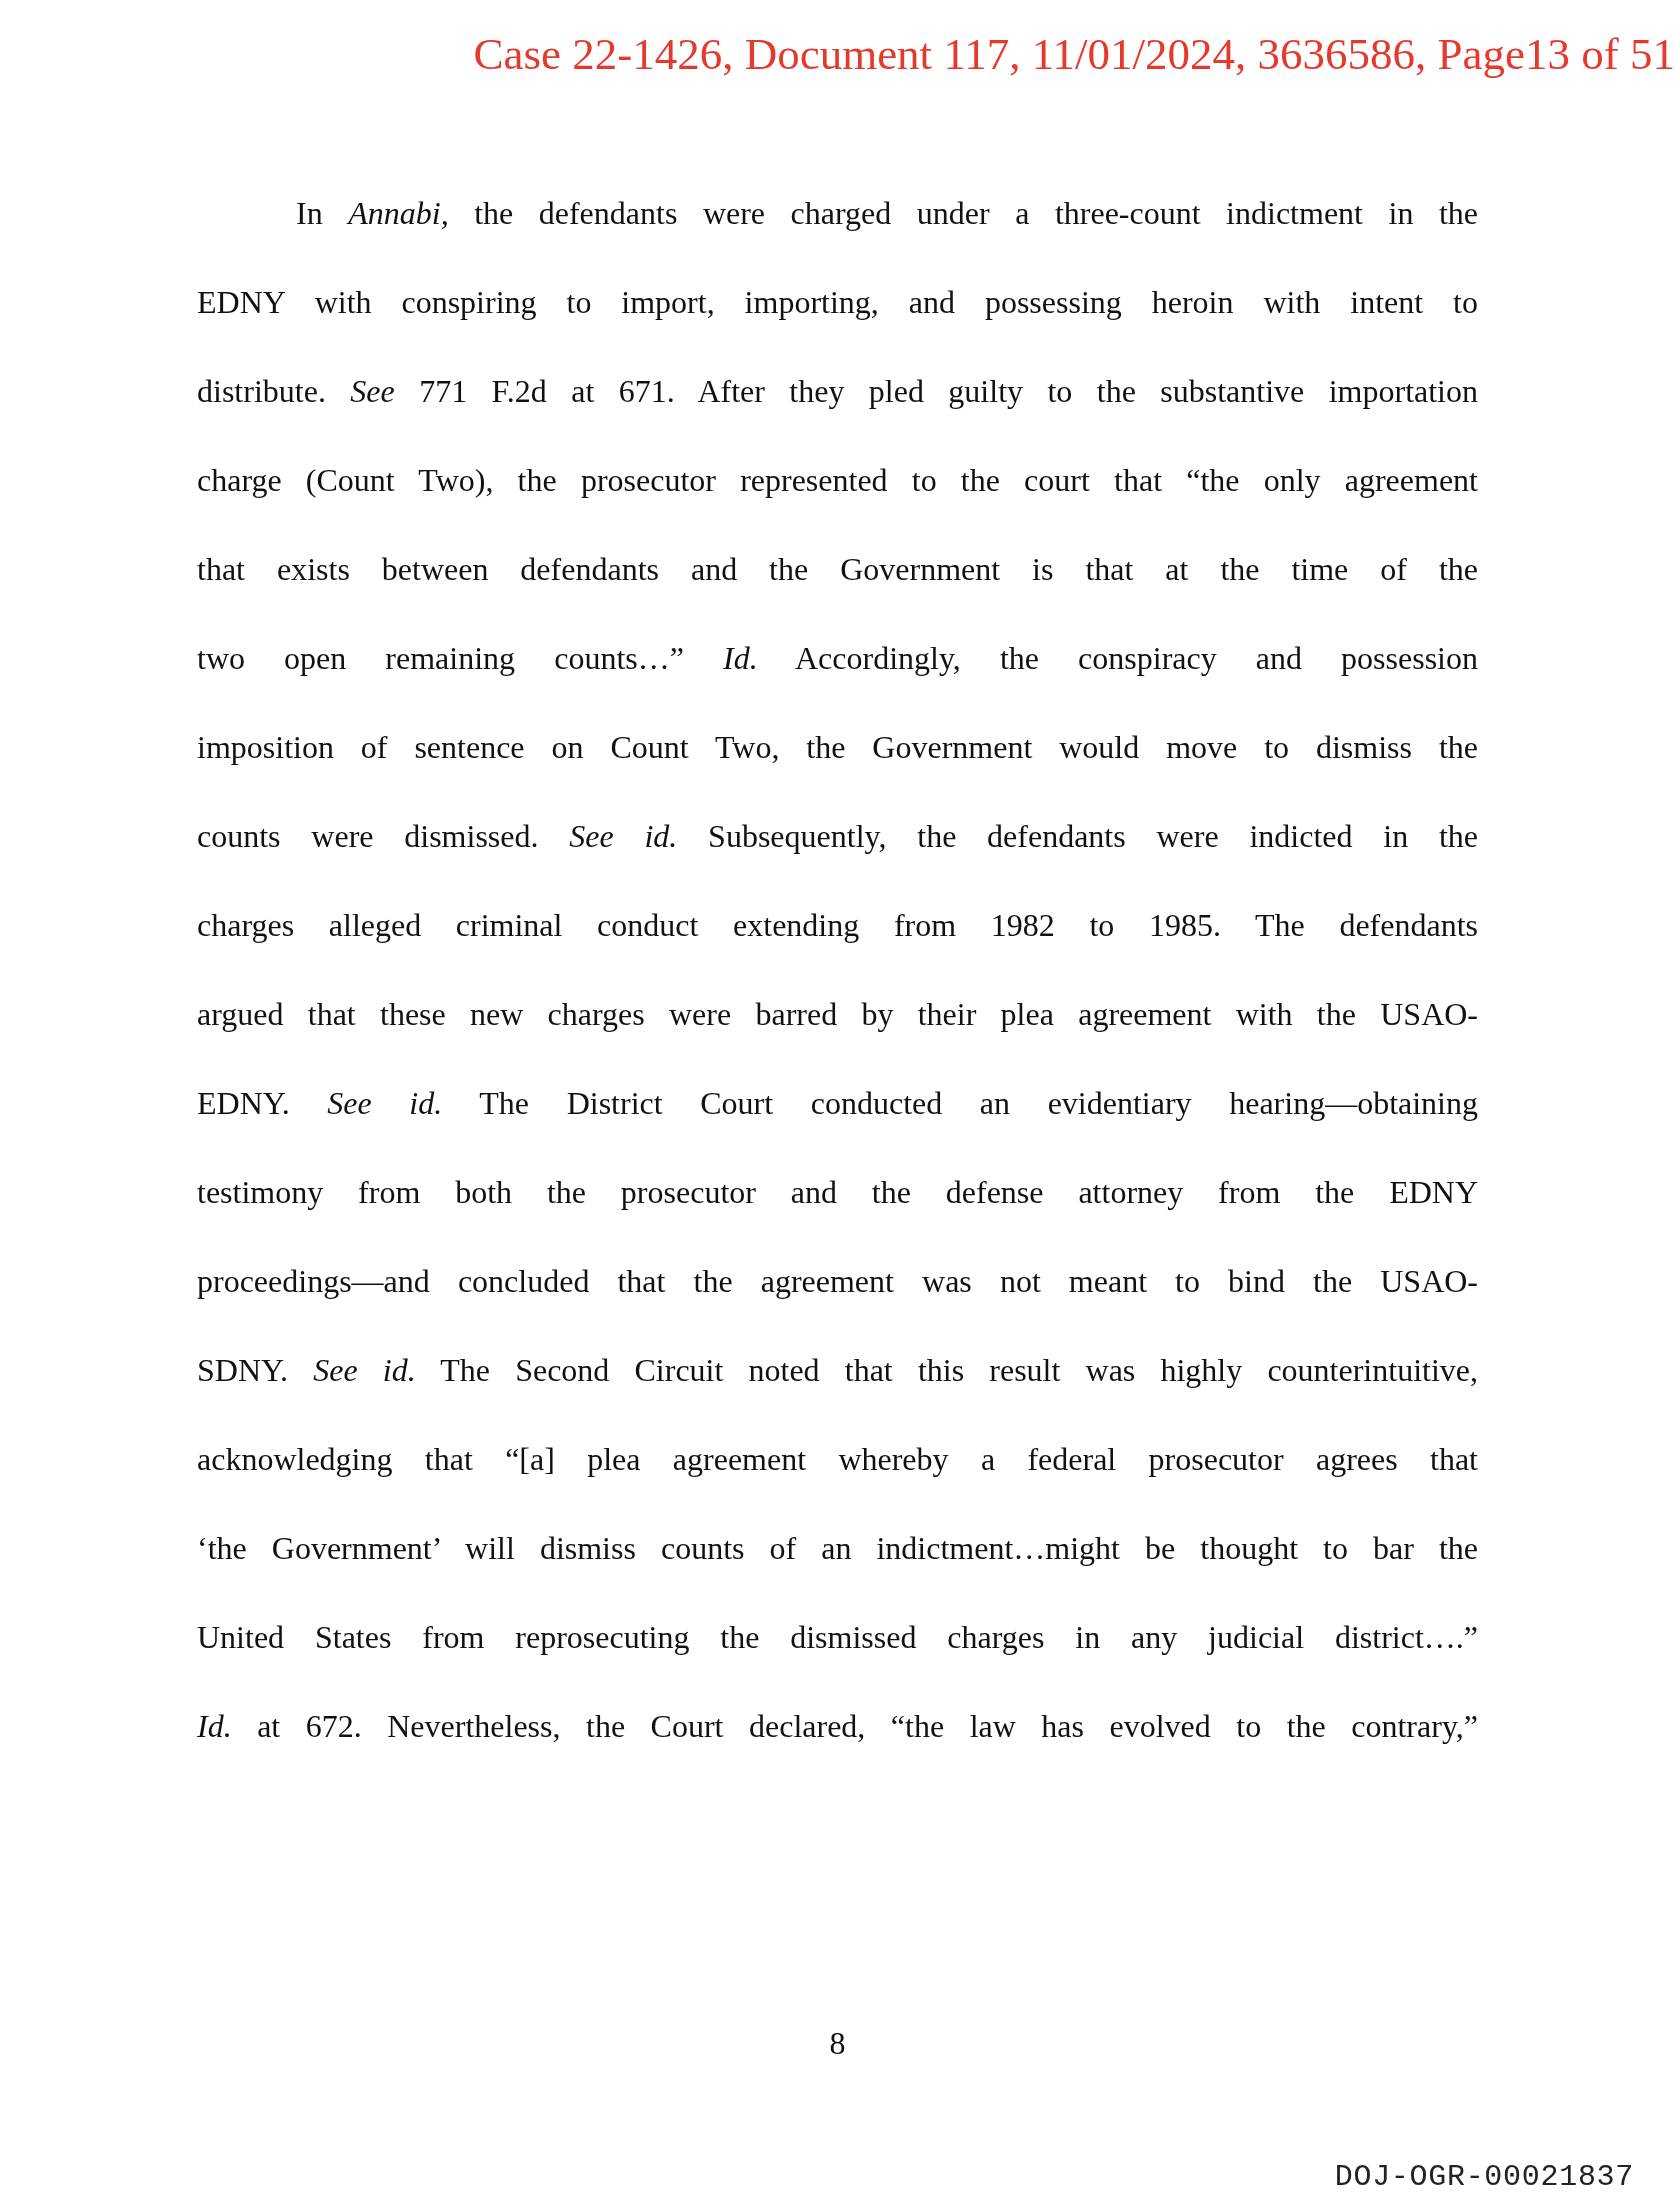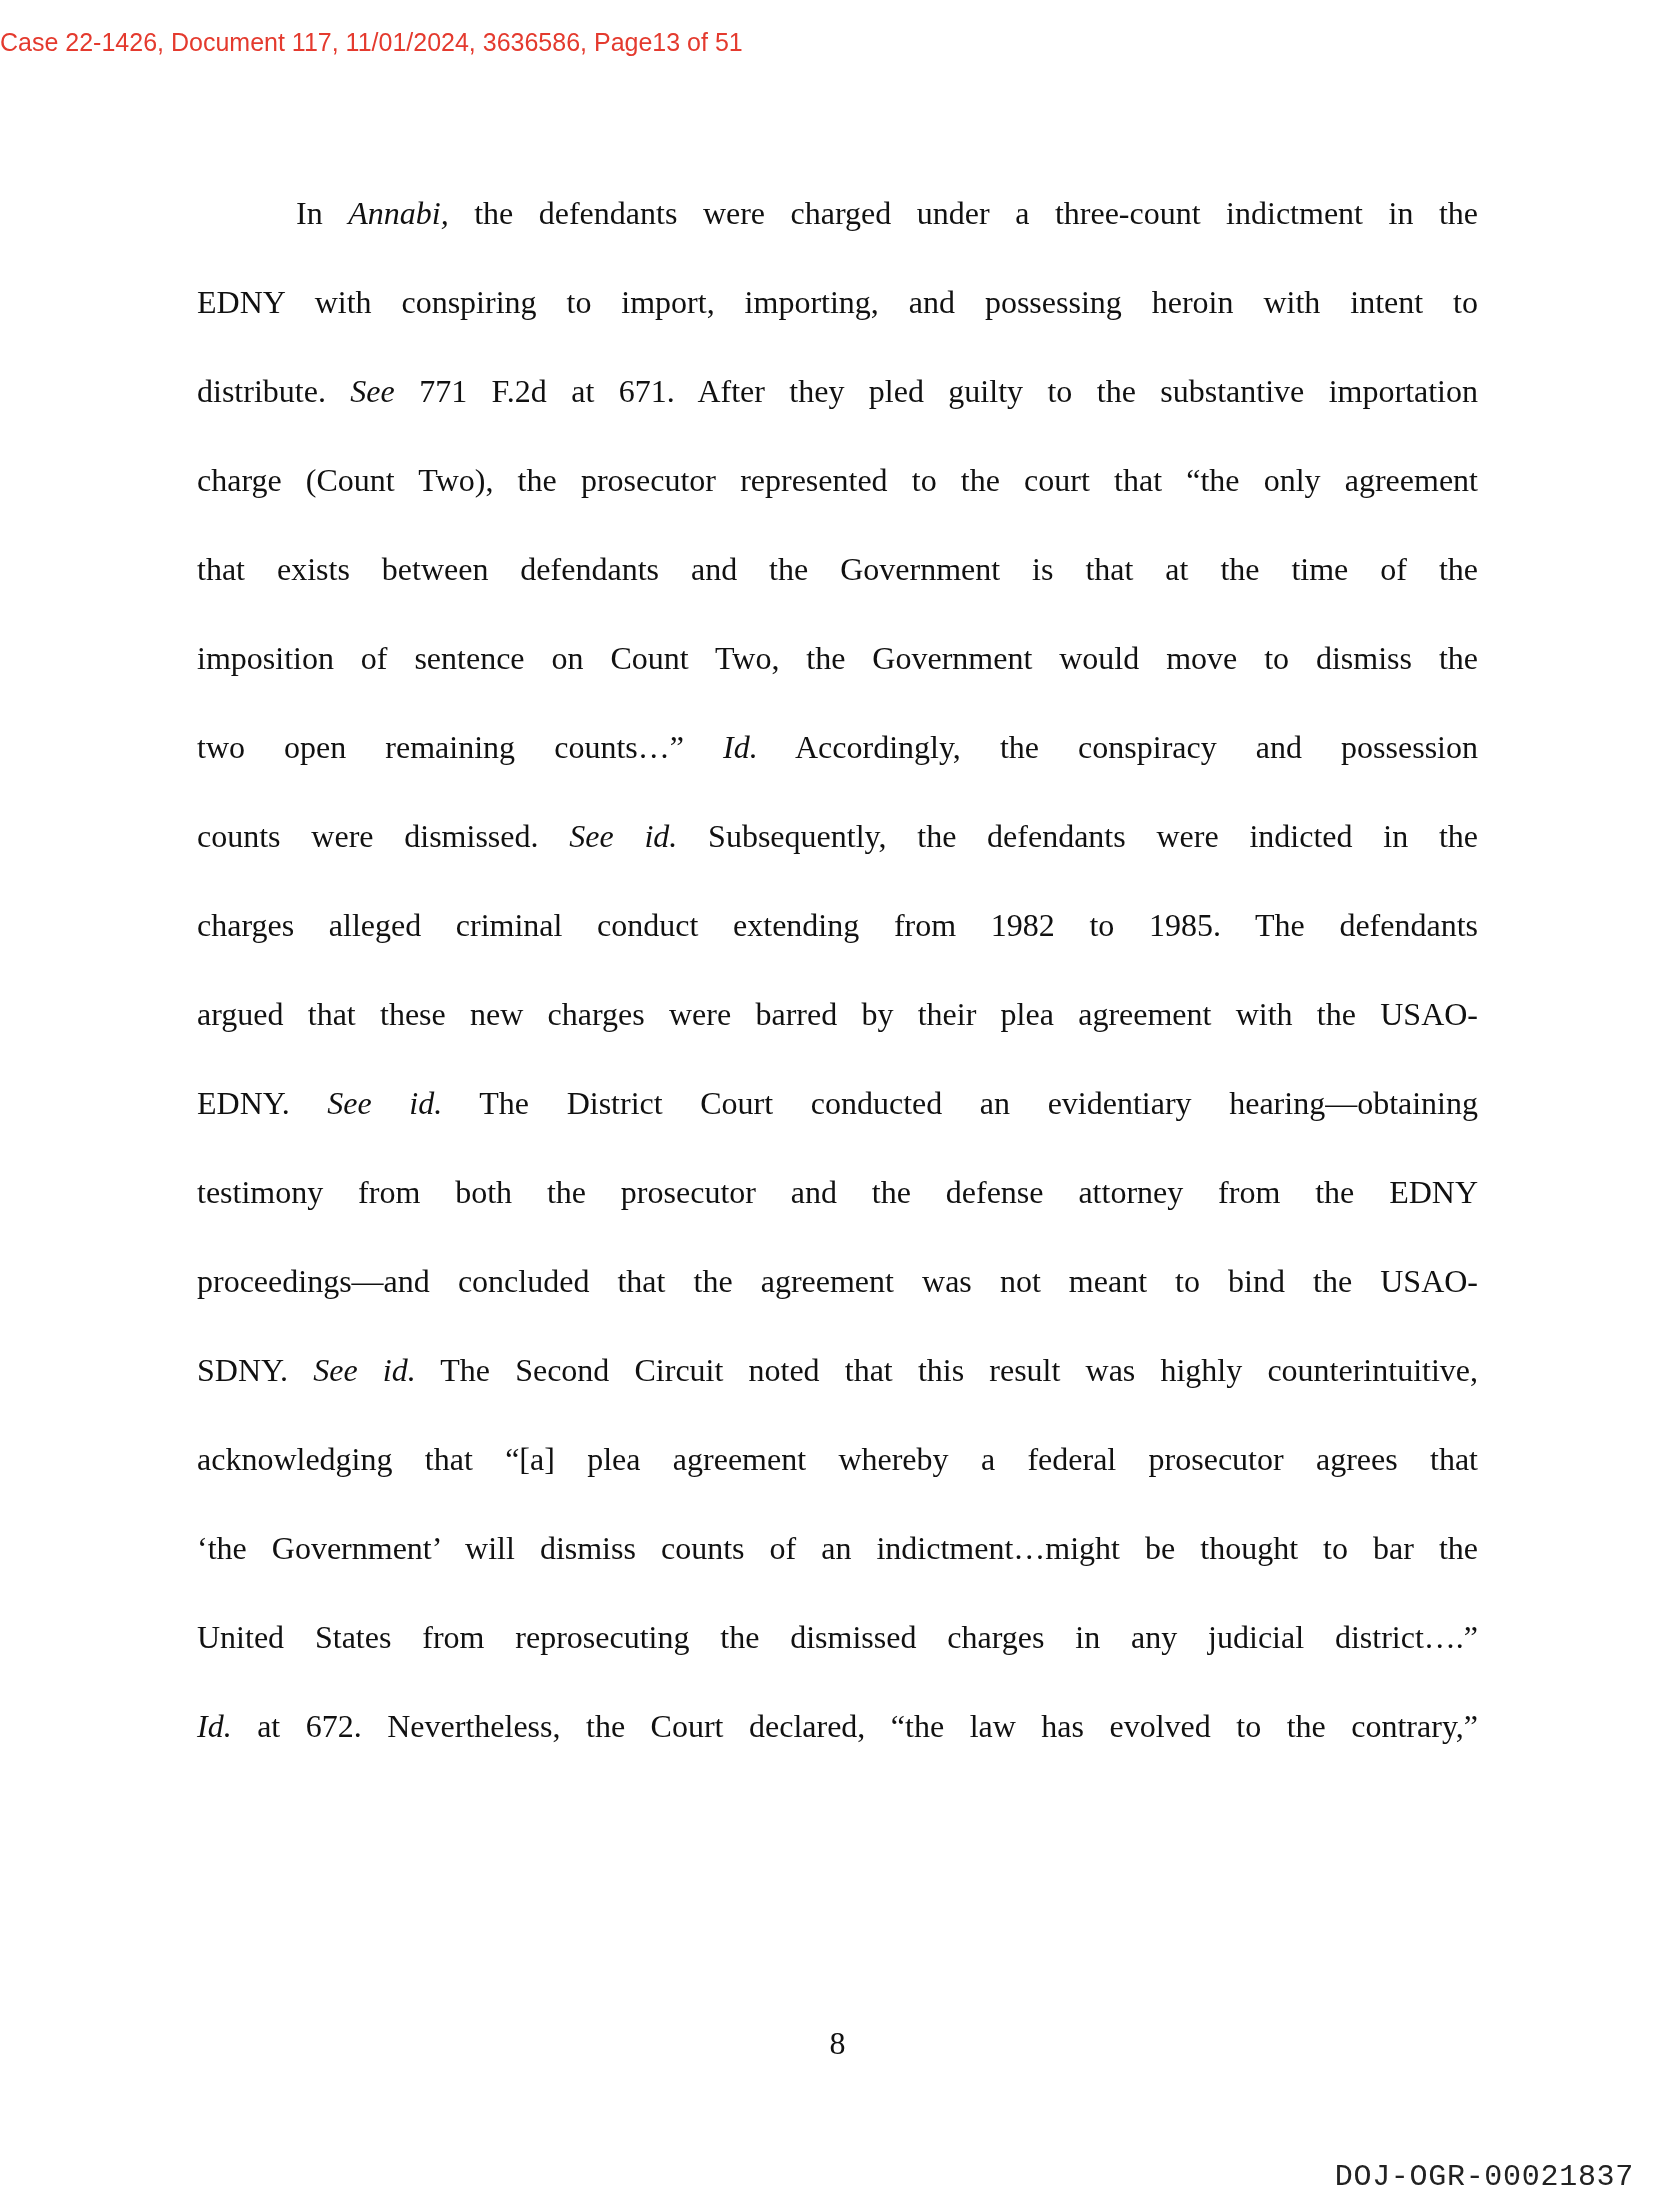--- a/index.html
+++ b/index.html
@@ -10,23 +10,23 @@
     background: #ffffff;
     font-family: "Liberation Serif", serif;
     color: #111111;
     overflow: hidden;
   }
   .header-stamp {
     position: absolute;
     top: 28px;
     left: 0;
     width: 100%;
-    text-align: left;
-    font-family: Liberation Sans, sans-serif;
-    font-size: 25px;
+    text-align: right;
+    font-family: Liberation Serif, serif;
+    font-size: 45px;
     color: #e43a2e;
     letter-spacing: 0px;
     white-space: nowrap;
   }
   .body-text {
     position: absolute;
     top: 169px;
     left: 197px;
     width: 1281px;
   }
@@ -67,22 +67,22 @@
 
 <div class="page">
   <div class="header-stamp">Case 22-1426, Document 117, 11/01/2024, 3636586, Page13 of 51</div>
 
   <div class="body-text">
       <div class="line indent"><span>In </span><span class="it">Annabi,</span><span> the defendants were charged under a three-count indictment in the</span></div>
       <div class="line"><span>EDNY with conspiring to import, importing, and possessing heroin with intent to</span></div>
       <div class="line"><span>distribute.  </span><span class="it">See</span><span> 771 F.2d at 671.  After they pled guilty to the substantive importation</span></div>
       <div class="line"><span>charge (Count Two), the prosecutor represented to the court that “the only agreement</span></div>
       <div class="line"><span>that exists between defendants and the Government is that at the time of the</span></div>
+      <div class="line"><span>two open remaining counts…” </span><span class="it">Id.</span><span>  Accordingly, the conspiracy and possession</span></div>
       <div class="line"><span>imposition of sentence on Count Two, the Government would move to dismiss the</span></div>
-      <div class="line"><span>two open remaining counts…” </span><span class="it">Id.</span><span>  Accordingly, the conspiracy and possession</span></div>
       <div class="line"><span>counts were dismissed.  </span><span class="it">See id.</span><span>  Subsequently, the defendants were indicted in the</span></div>
       <div class="line"><span>charges alleged criminal conduct extending from 1982 to 1985.  The defendants</span></div>
       <div class="line"><span>argued that these new charges were barred by their plea agreement with the USAO-</span></div>
       <div class="line"><span>EDNY.  </span><span class="it">See id.</span><span>  The District Court conducted an evidentiary hearing—obtaining</span></div>
       <div class="line"><span>testimony from both the prosecutor and the defense attorney from the EDNY</span></div>
       <div class="line"><span>proceedings—and concluded that the agreement was not meant to bind the USAO-</span></div>
       <div class="line"><span>SDNY.  </span><span class="it">See id.</span><span>  The Second Circuit noted that this result was highly counterintuitive,</span></div>
       <div class="line"><span>acknowledging that “[a] plea agreement whereby a federal prosecutor agrees that</span></div>
       <div class="line"><span>‘the Government’ will dismiss counts of an indictment…might be thought to bar the</span></div>
       <div class="line"><span>United States from reprosecuting the dismissed charges in any judicial district….”</span></div>

